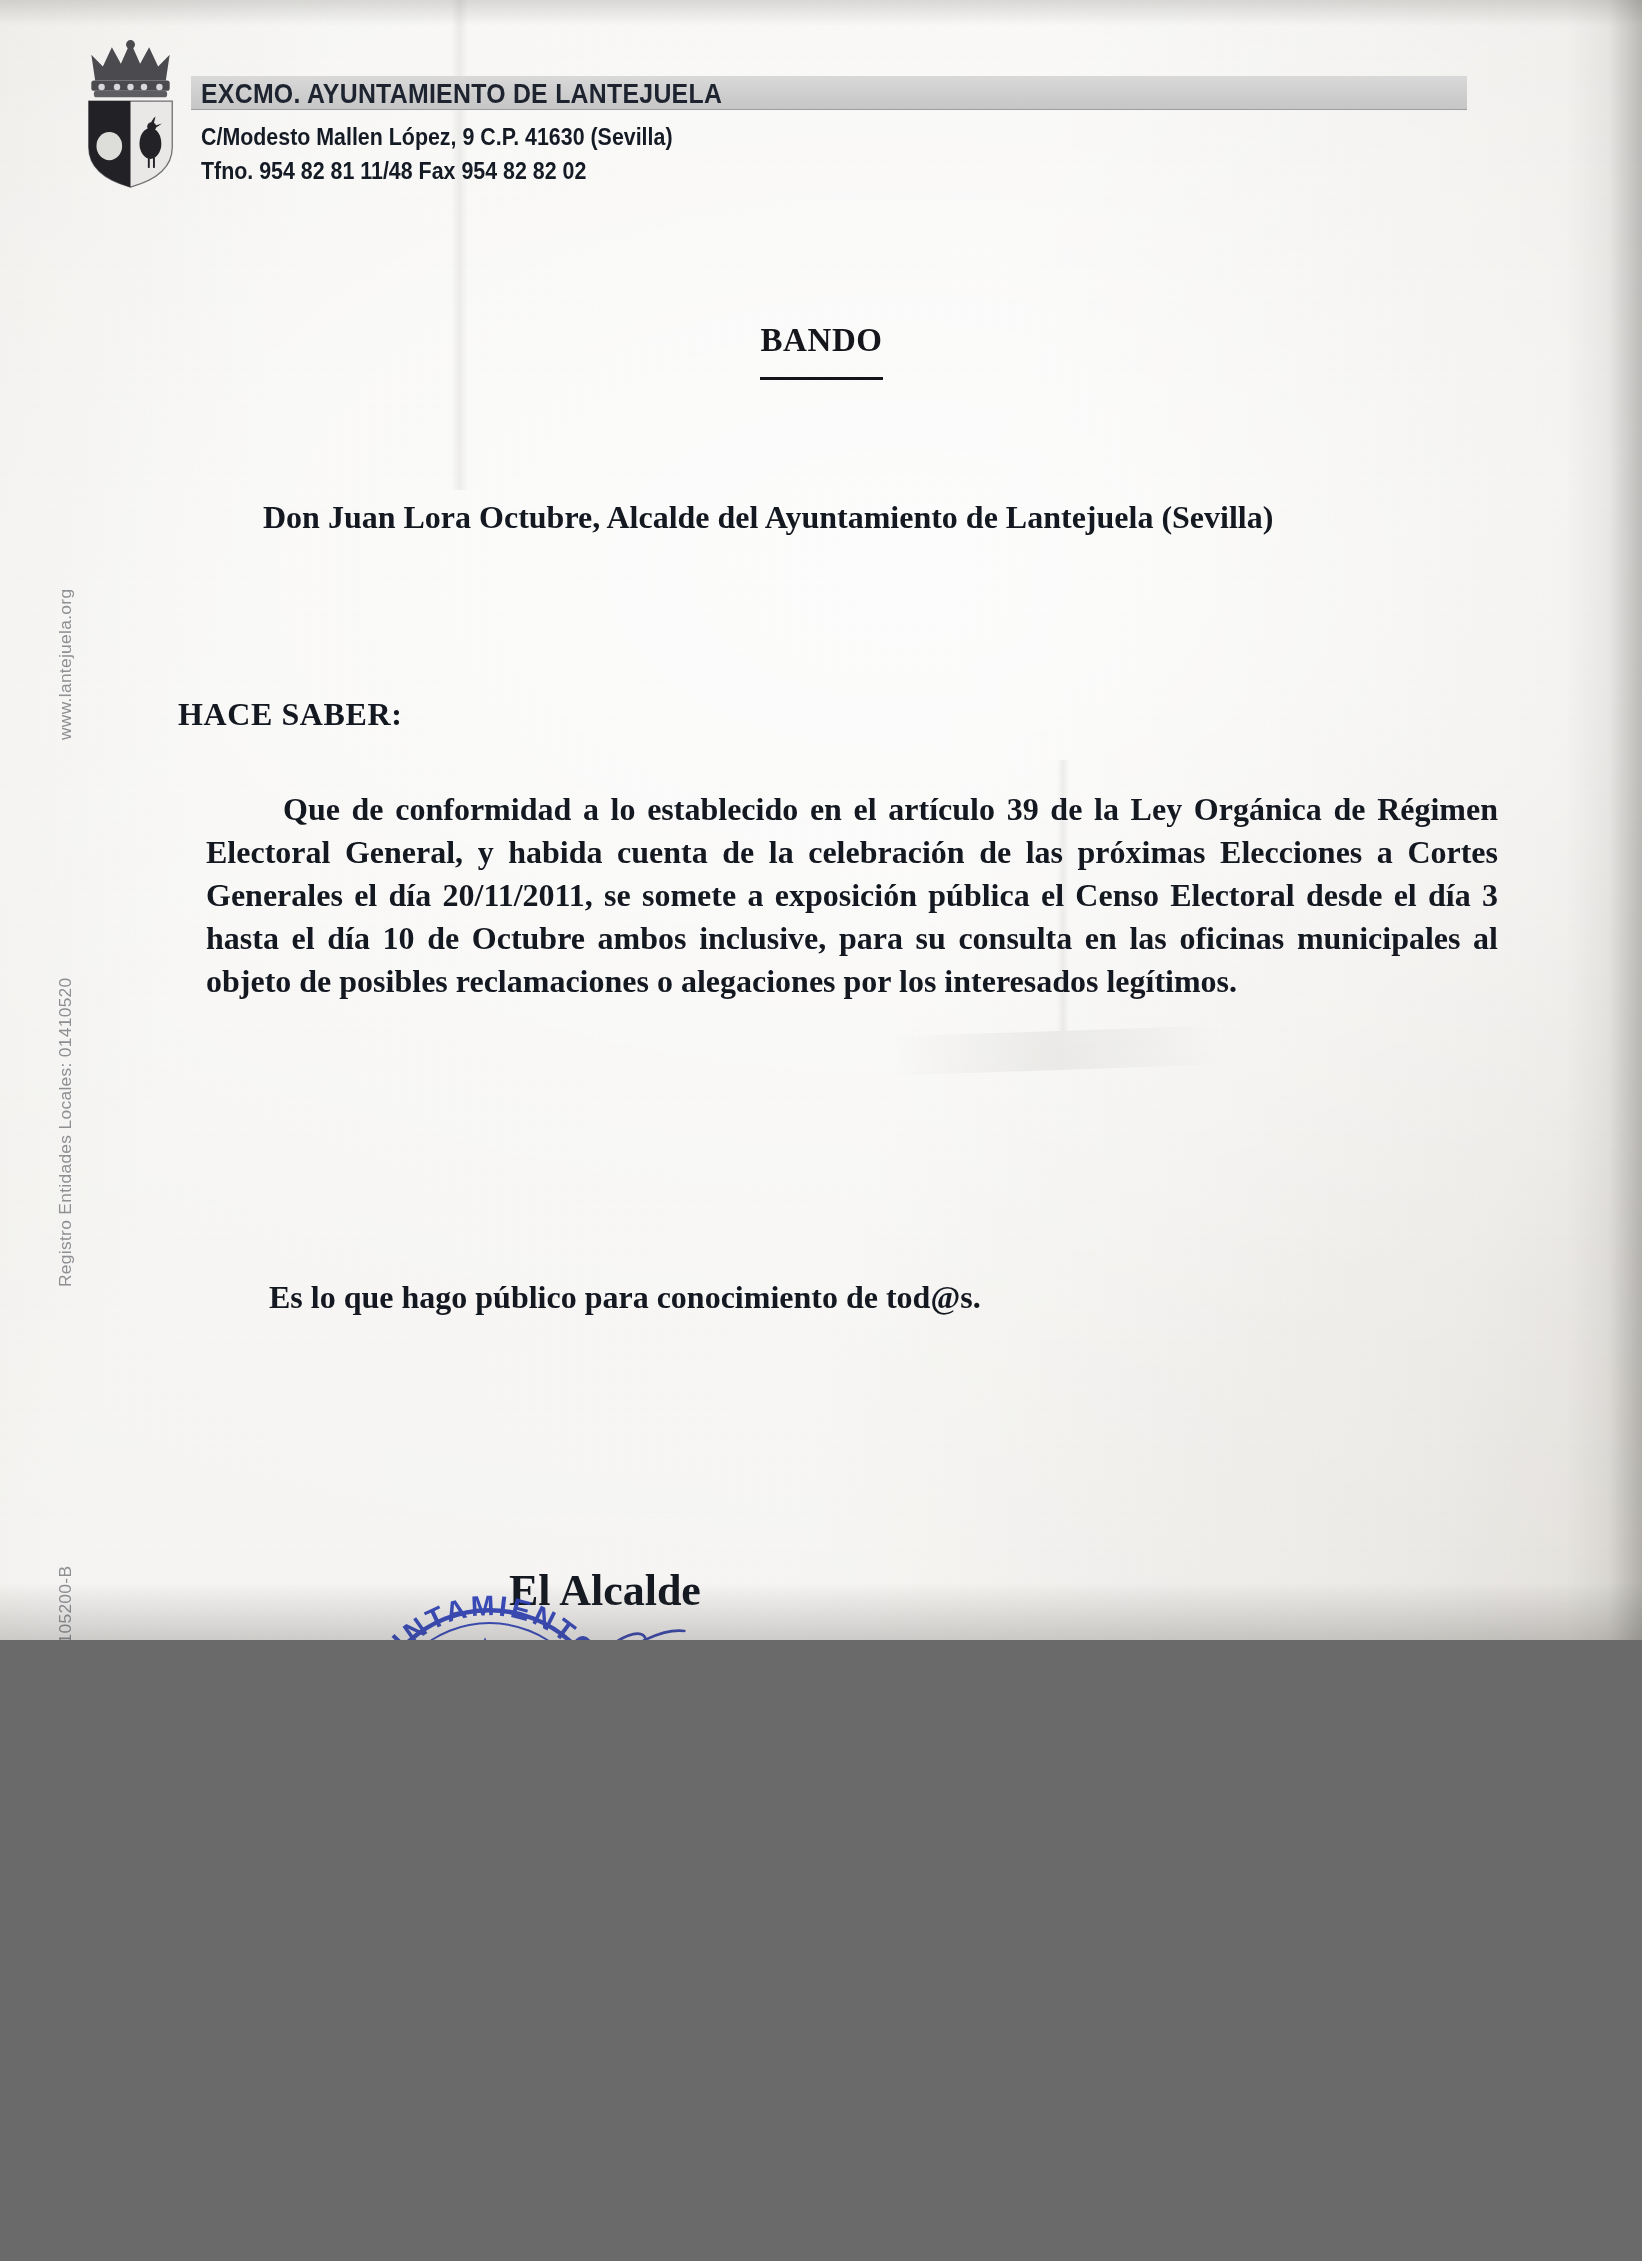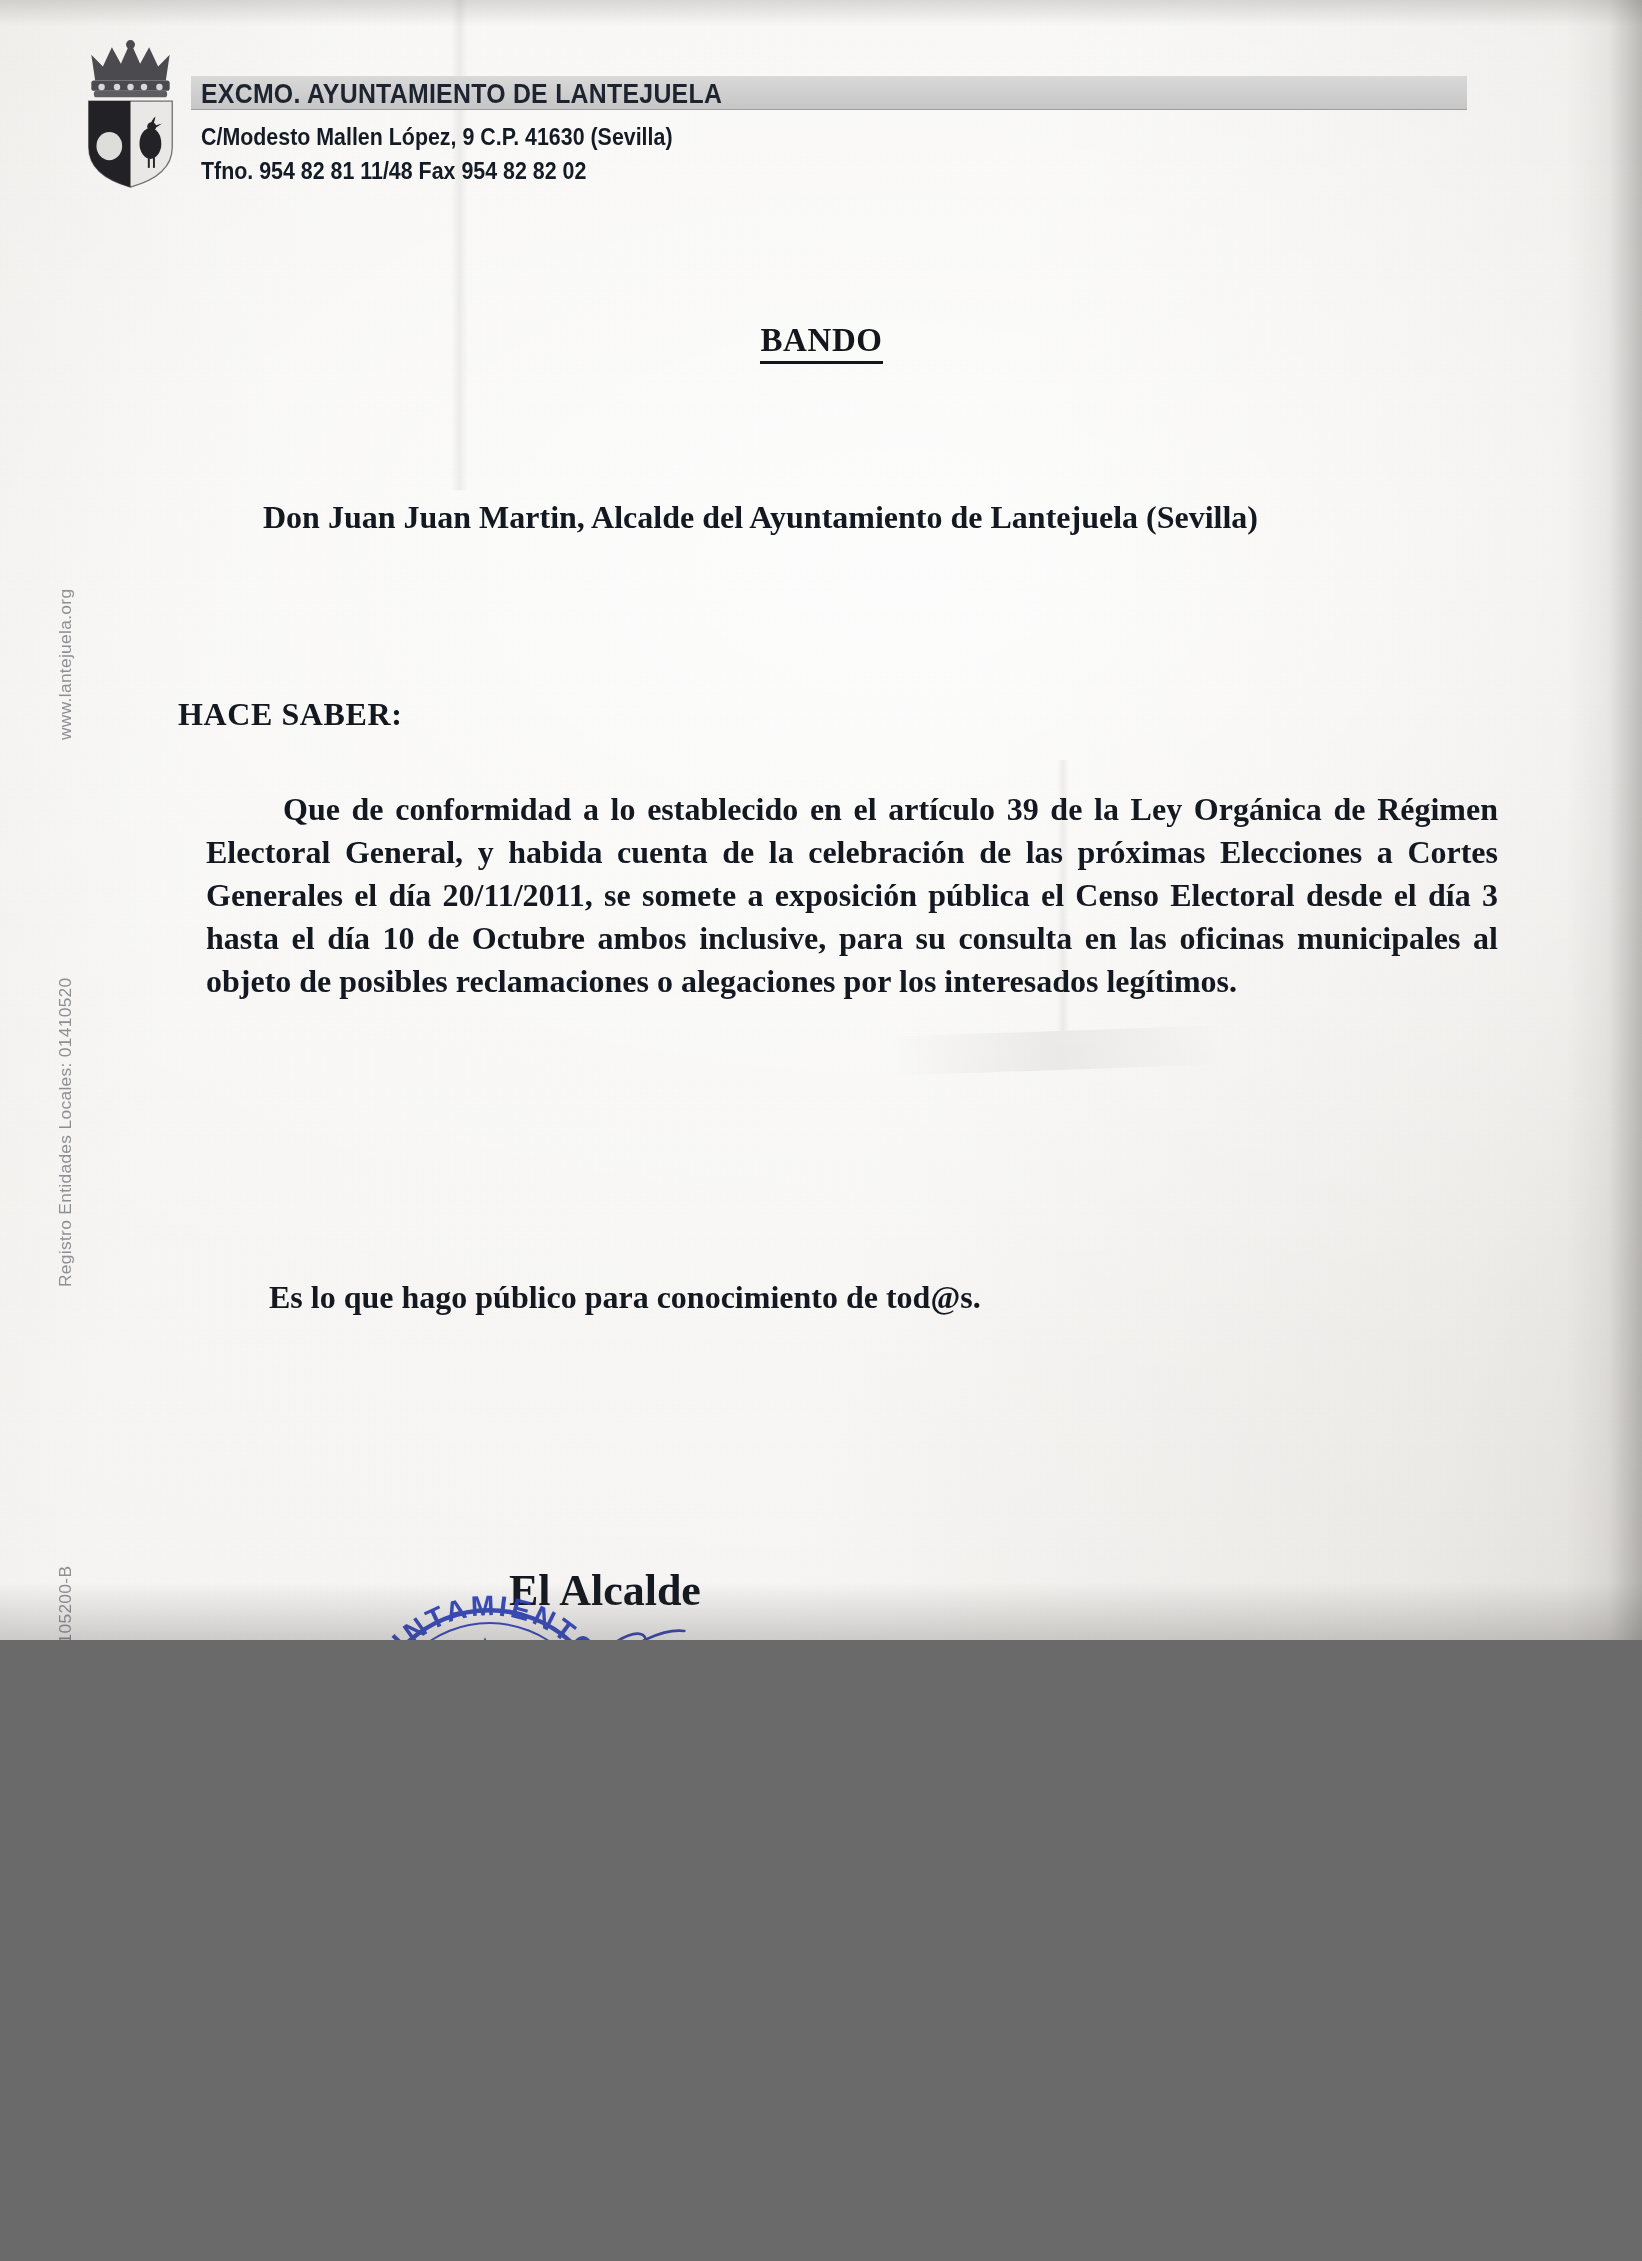--- a/index.html
+++ b/index.html
@@ -114,21 +114,21 @@
     left: 0; right: 0;
     top: 322px;
     text-align: center;
     font-size: 33px;
     font-weight: bold;
     color: #14161c;
     letter-spacing: 0.6px;
   }
   .doc-title span {
     border-bottom: 3.2px solid #14161c;
-    padding-bottom: 3px;
+    padding-bottom: 19px;
   }
 
   .para {
     position: absolute;
     font-size: 32px;
     font-weight: bold;
     color: #15171d;
     line-height: 1.30;
     color: #141820;
   }
@@ -253,21 +253,21 @@
   <div class="header-line l2">Tfno. 954 82 81 11/48   Fax 954 82 82 02</div>
 
   <div class="vtext" style="top:740px; left:55px; transform:rotate(-90deg); transform-origin:left top;">www.lantejuela.org</div>
   <div class="vtext" style="top:1287px; left:55px; transform:rotate(-90deg); transform-origin:left top;">Registro Entidades Locales: 01410520</div>
   <div class="vtext" style="top:1719px; left:55px; transform:rotate(-90deg); transform-origin:left top;">N.I.F. P-4105200-B</div>
 
   <div class="doc-title">
     <span>BANDO</span>
   </div>
 
-  <div class="para intro">Don Juan Juan Martin, Alcalde del Ayuntamiento de Lantejuela (Sevilla)</div>
+  <div class="para intro">Don Juan Lora Octubre, Alcalde del Ayuntamiento de Lantejuela (Sevilla)</div>
 
   <div class="para hace-saber">HACE SABER:</div>
 
   <div class="para body-para">Que de conformidad a lo establecido en el artículo 39 de la Ley Orgánica de Régimen Electoral General, y habida cuenta de la celebración de las próximas Elecciones a Cortes Generales el día 20/11/2011, se somete a exposición pública el Censo Electoral desde el día 3  hasta el día 10 de Octubre ambos inclusive, para su consulta en las oficinas municipales al objeto de posibles reclamaciones o alegaciones por los interesados legítimos.</div>
 
   <div class="para closing">Es lo que hago público para conocimiento de tod@s.</div>
 
 
   <div class="sign-role">El Alcalde</div>
   <div class="sign-name">Fdo. Juan Lora Martin</div>

